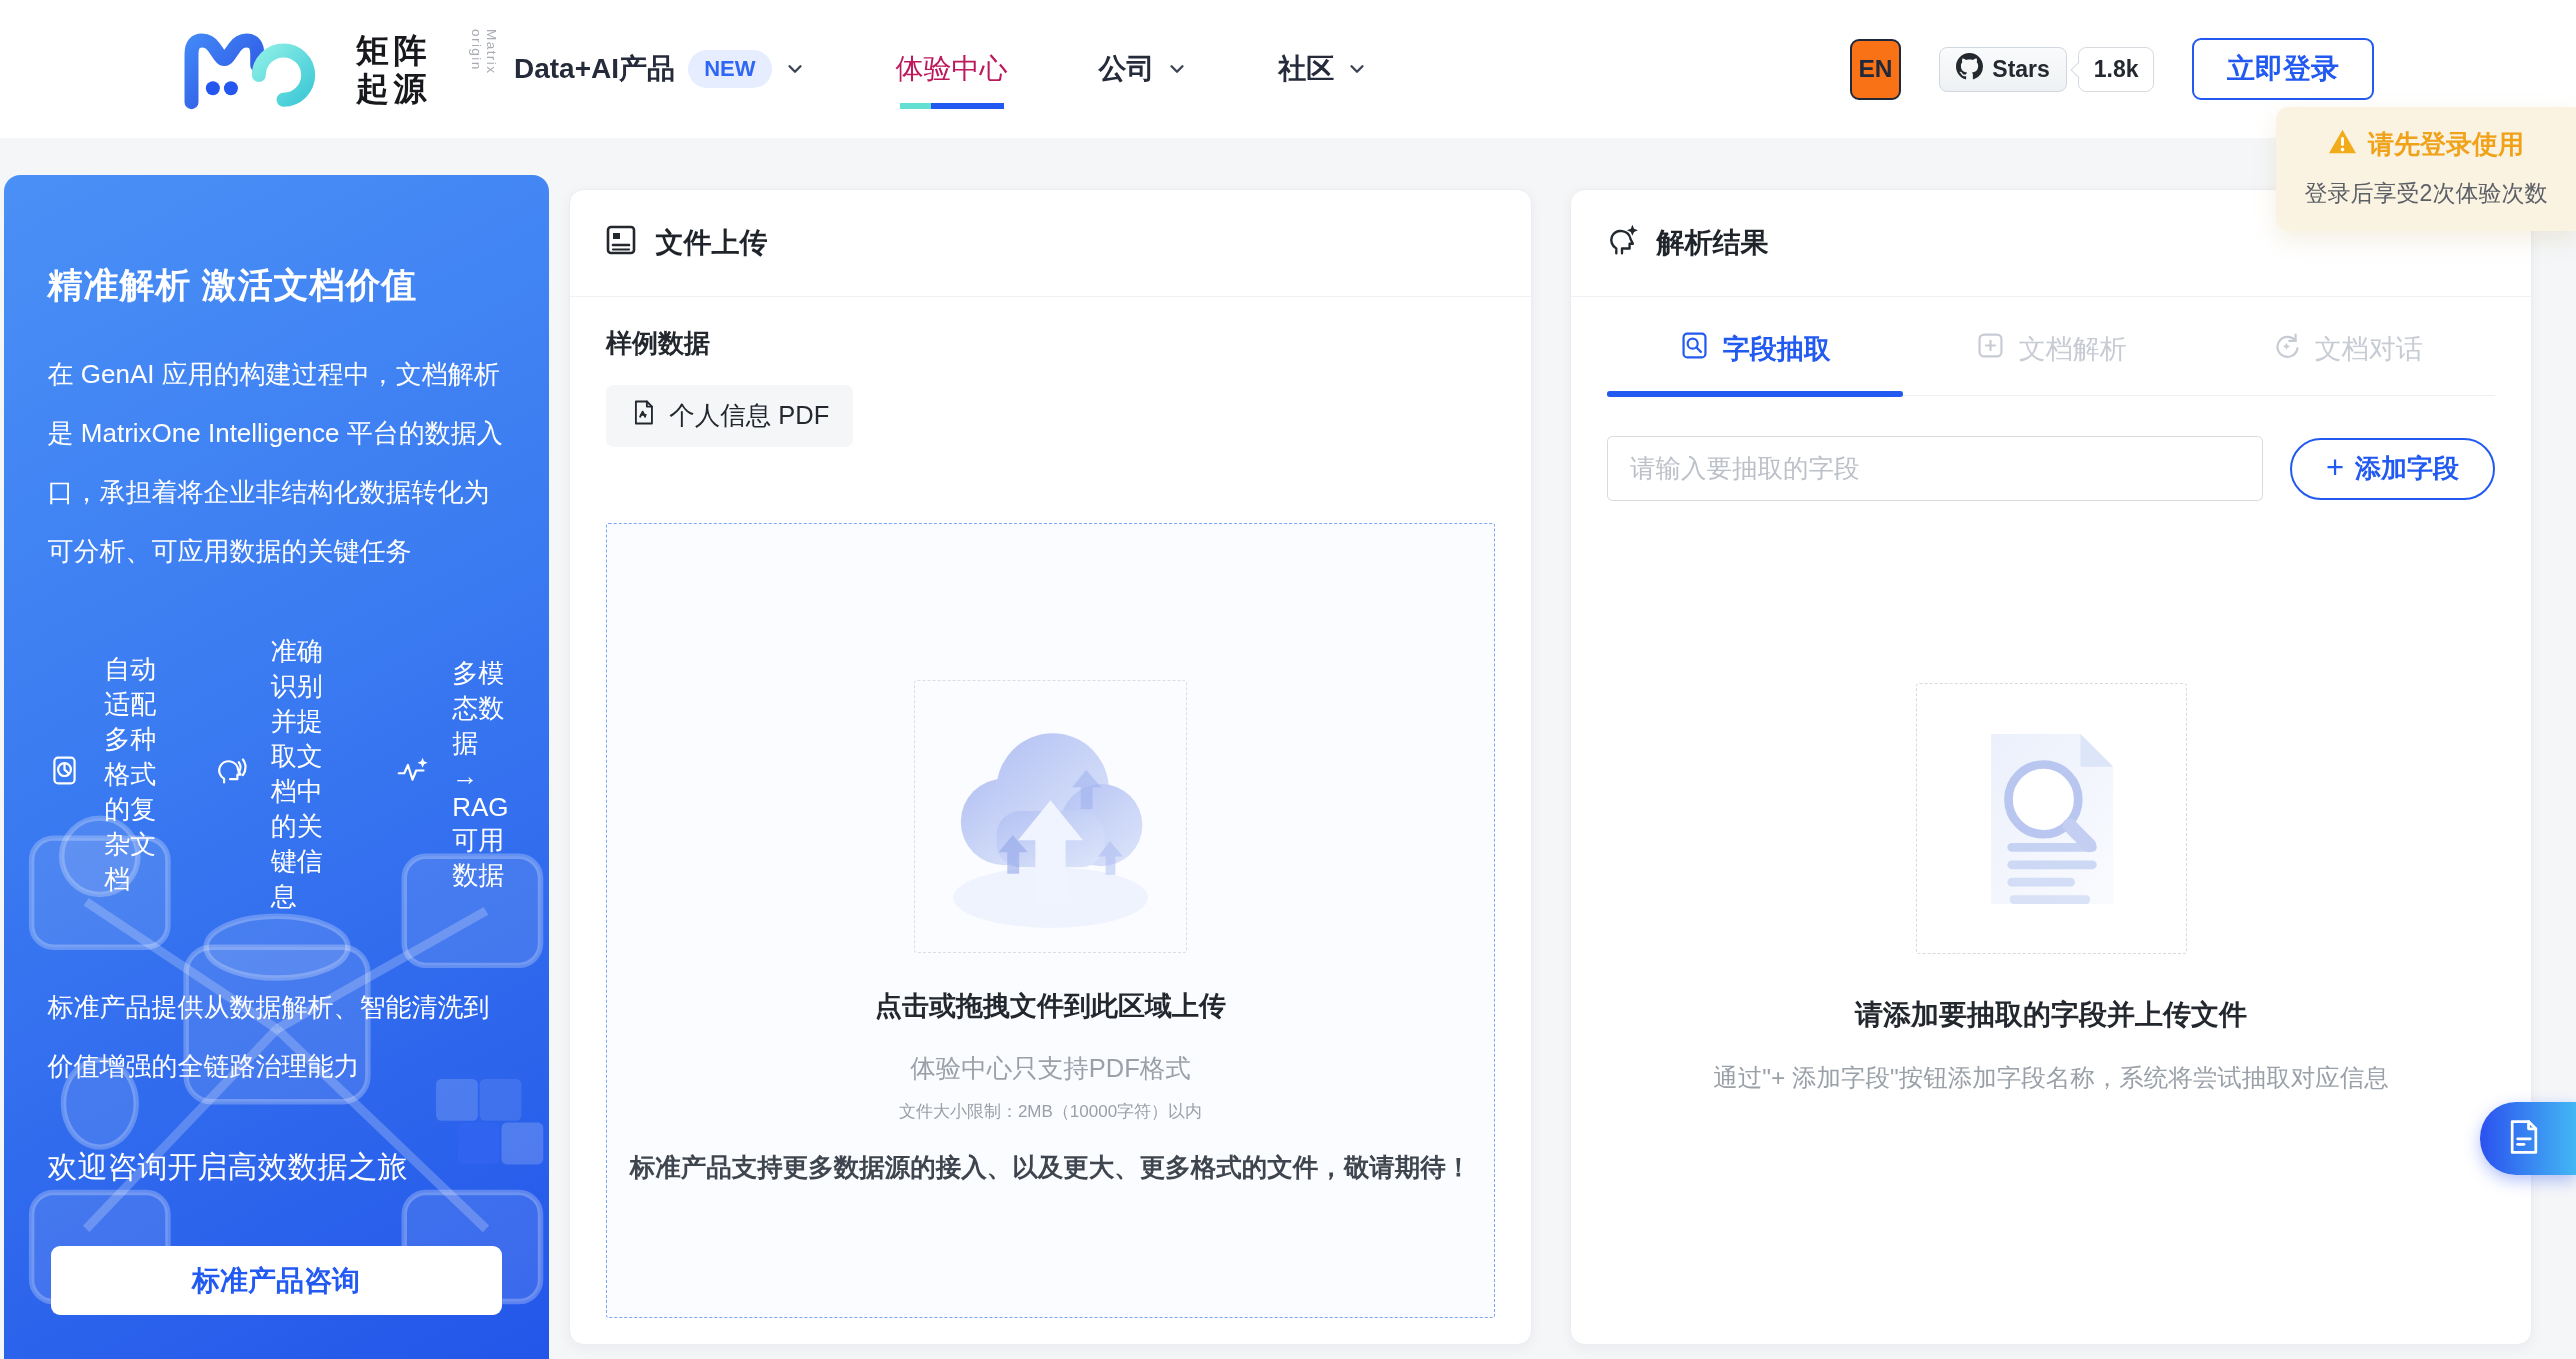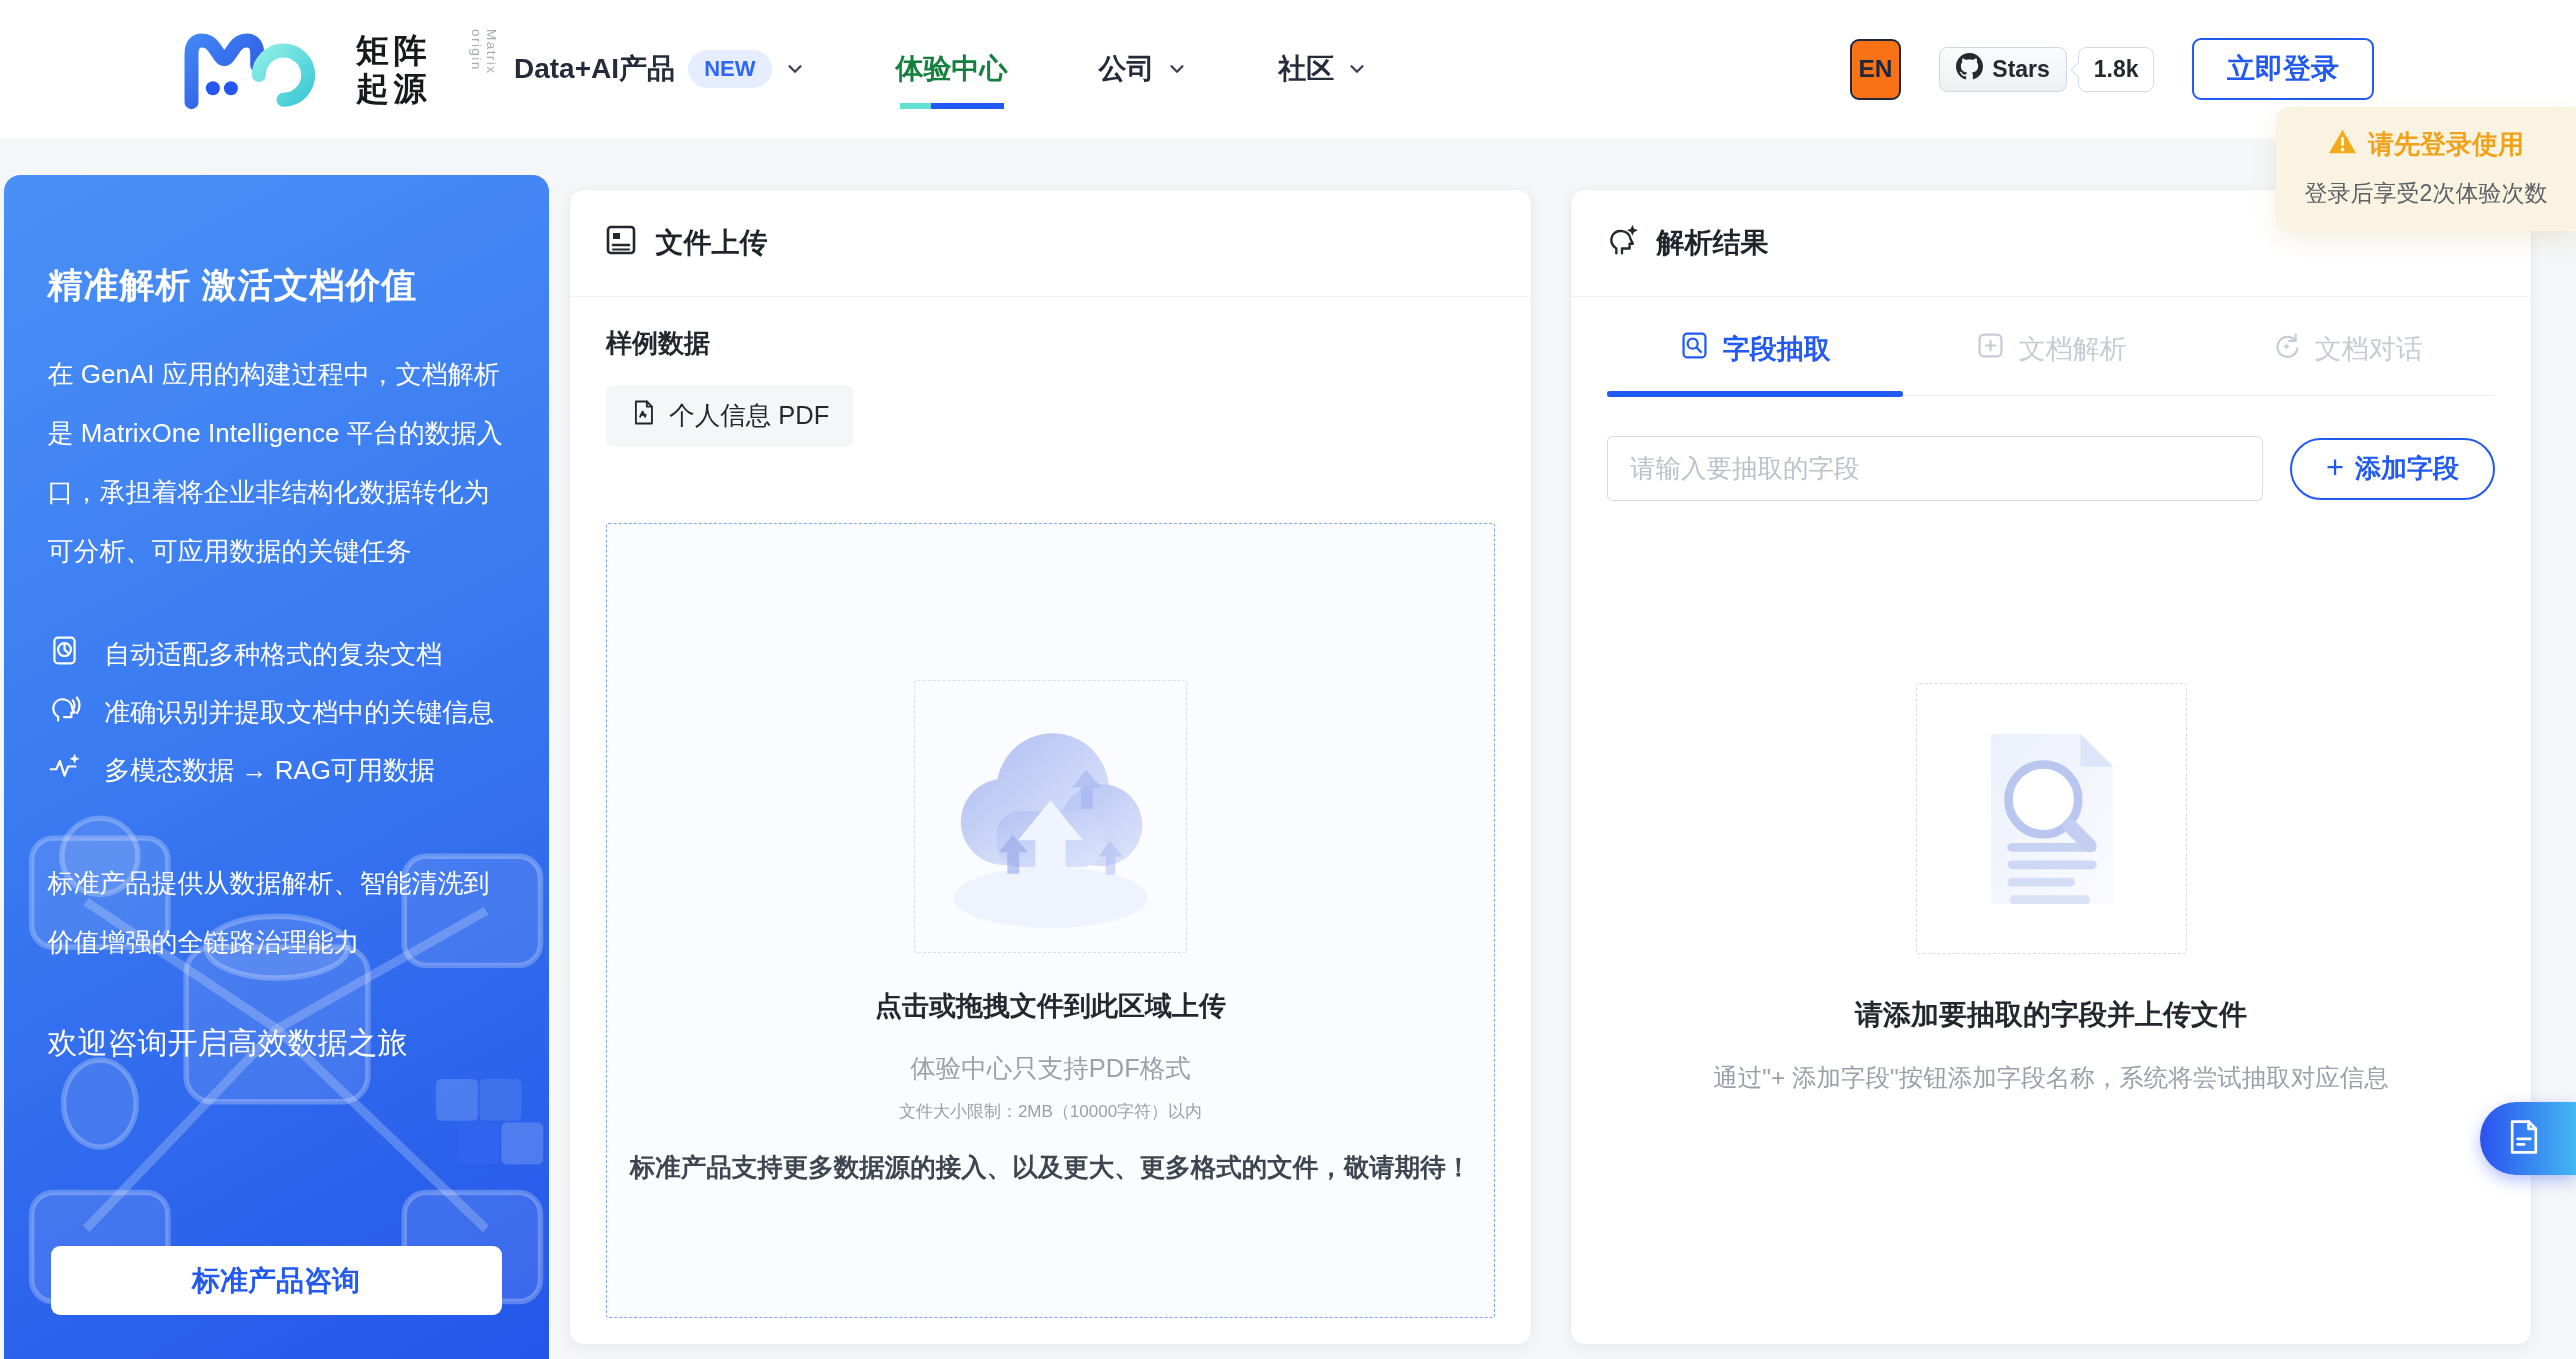--- a/index.html
+++ b/index.html
@@ -9,21 +9,21 @@
     background:#f4f6f8; color:#23272e;
     font-family:"Liberation Sans", sans-serif;
   }
   
   .header { position:absolute; top:0; left:0; width:2576px; height:138px; background:#ffffff; z-index:10; }
   .logo { position:absolute; left:180px; top:22px; height:95px; display:flex; align-items:center; gap:38px; cursor:pointer; }
   .logo-cn { font-size:33px; font-weight:800; line-height:38px; letter-spacing:4.5px; color:#17191d; }
   .logo-en { writing-mode:vertical-rl; font-size:13.6px; color:#a7abb3; letter-spacing:1.4px; height:82px; }
   .nav { position:absolute; left:514px; top:0; height:138px; display:flex; align-items:center; gap:91px; }
   .nav-item { position:relative; display:flex; align-items:center; gap:12.7px; font-size:28px; font-weight:600; color:#252b3a; cursor:pointer; }
-  .nav-item.active { font-weight:700; color:#15803d;align-items:center; }
+  .nav-item.active { font-weight:400; color:#be185d;align-items:center; }
   .nav-underline { position:absolute; left:50%; transform:translateX(-50%); top:calc(100% + 14.5px); width:104px; height:6.4px;
     background:linear-gradient(90deg,#63e0d2 0%,#63e0d2 30%,#2159f1 30%,#2159f1 100%); }
   .badge-new { font-size:22px; font-weight:700; color:#2f66f4; background:#e6edfe; border-radius:908px; padding:6.4px 16.4px; }
   .chev { display:flex; }
   .header-right { position:absolute; right:202px; top:0; height:138px; display:flex; align-items:center; gap:38px; }
   .btn-en { width:51px; height:61px; border:2.3px solid #20283c; border-radius:9px; background:#f97316;
     display:flex; align-items:center; justify-content:center; font-size:24.5px; font-weight:700; color:#20283c; cursor:pointer; }
   .gh { display:flex; align-items:center; }
   .gh-star { display:flex; align-items:center; gap:9px; height:45px; padding:0 16.4px; border:1.4px solid #d0d7de; border-radius:8.2px;
     background:linear-gradient(#fafbfc,#eef1f3); font-size:23px; font-weight:700; color:#24292f; cursor:pointer; }
@@ -37,21 +37,21 @@
   .toast { position:absolute; top:107px; right:0; width:300px; background:#fbf3e2; border-radius:12.7px 0 0 12.7px;
     padding:20px 14.5px 22px; box-shadow:0 9px 23.6px rgba(176,142,52,.14); z-index:60; text-align:center; }
   .toast-title { display:flex; align-items:center; justify-content:center; gap:11px; font-size:26px; font-weight:700; color:#efa21a; }
   .toast-sub { margin-top:16.4px; font-size:23px; color:#5c6066; white-space:nowrap; }
   
   .panel-left { position:absolute; left:3.6px; top:175px; width:545px; height:1184px; border-radius:16.4px 16.4px 0 0;
     background:linear-gradient(152deg,#4a90f6 0%,#3a7af1 45%,#2356e9 100%); overflow:hidden; color:#fff; z-index:5; }
   .pl-content { position:relative; z-index:2; padding:87px 40px 0 44px; }
   .pl-heading { font-size:35px; font-weight:700; letter-spacing:0.9px; }
   .pl-desc { margin-top:36px; font-size:26px; line-height:59px; }
-  .pl-features { margin-top:53px; display:flex; flex-direction:column; gap:18px; }
+  .pl-features { margin-top:53px; display:flex; flex-direction:row; gap:54px; }
   .pl-feature { display:flex; align-items:center; gap:23.6px; font-size:26px; }
   .pl-p2 { margin-top:64px; font-size:26px; line-height:59px; }
   .pl-p3 { margin-top:51px; font-size:30px; }
   .pl-cta { position:absolute; left:47px; right:47px; bottom:44px; height:69px; background:#ffffff; border:none; border-radius:9px;
     font-family:inherit; font-size:28px; font-weight:600; color:#2159f1; cursor:pointer; z-index:3; }
   .pl-illu { position:absolute; left:-27px; top:545px; width:600px; height:727px; z-index:1; pointer-events:none; }
   
   .card { position:absolute; top:189px; background:#fff; border:1.4px solid #ebedf0; border-radius:14.5px;
     box-shadow:0 3.6px 12.7px rgba(31,41,55,.05); z-index:5; }
   .card-mid { left:569px; width:963px; height:1156px; }

